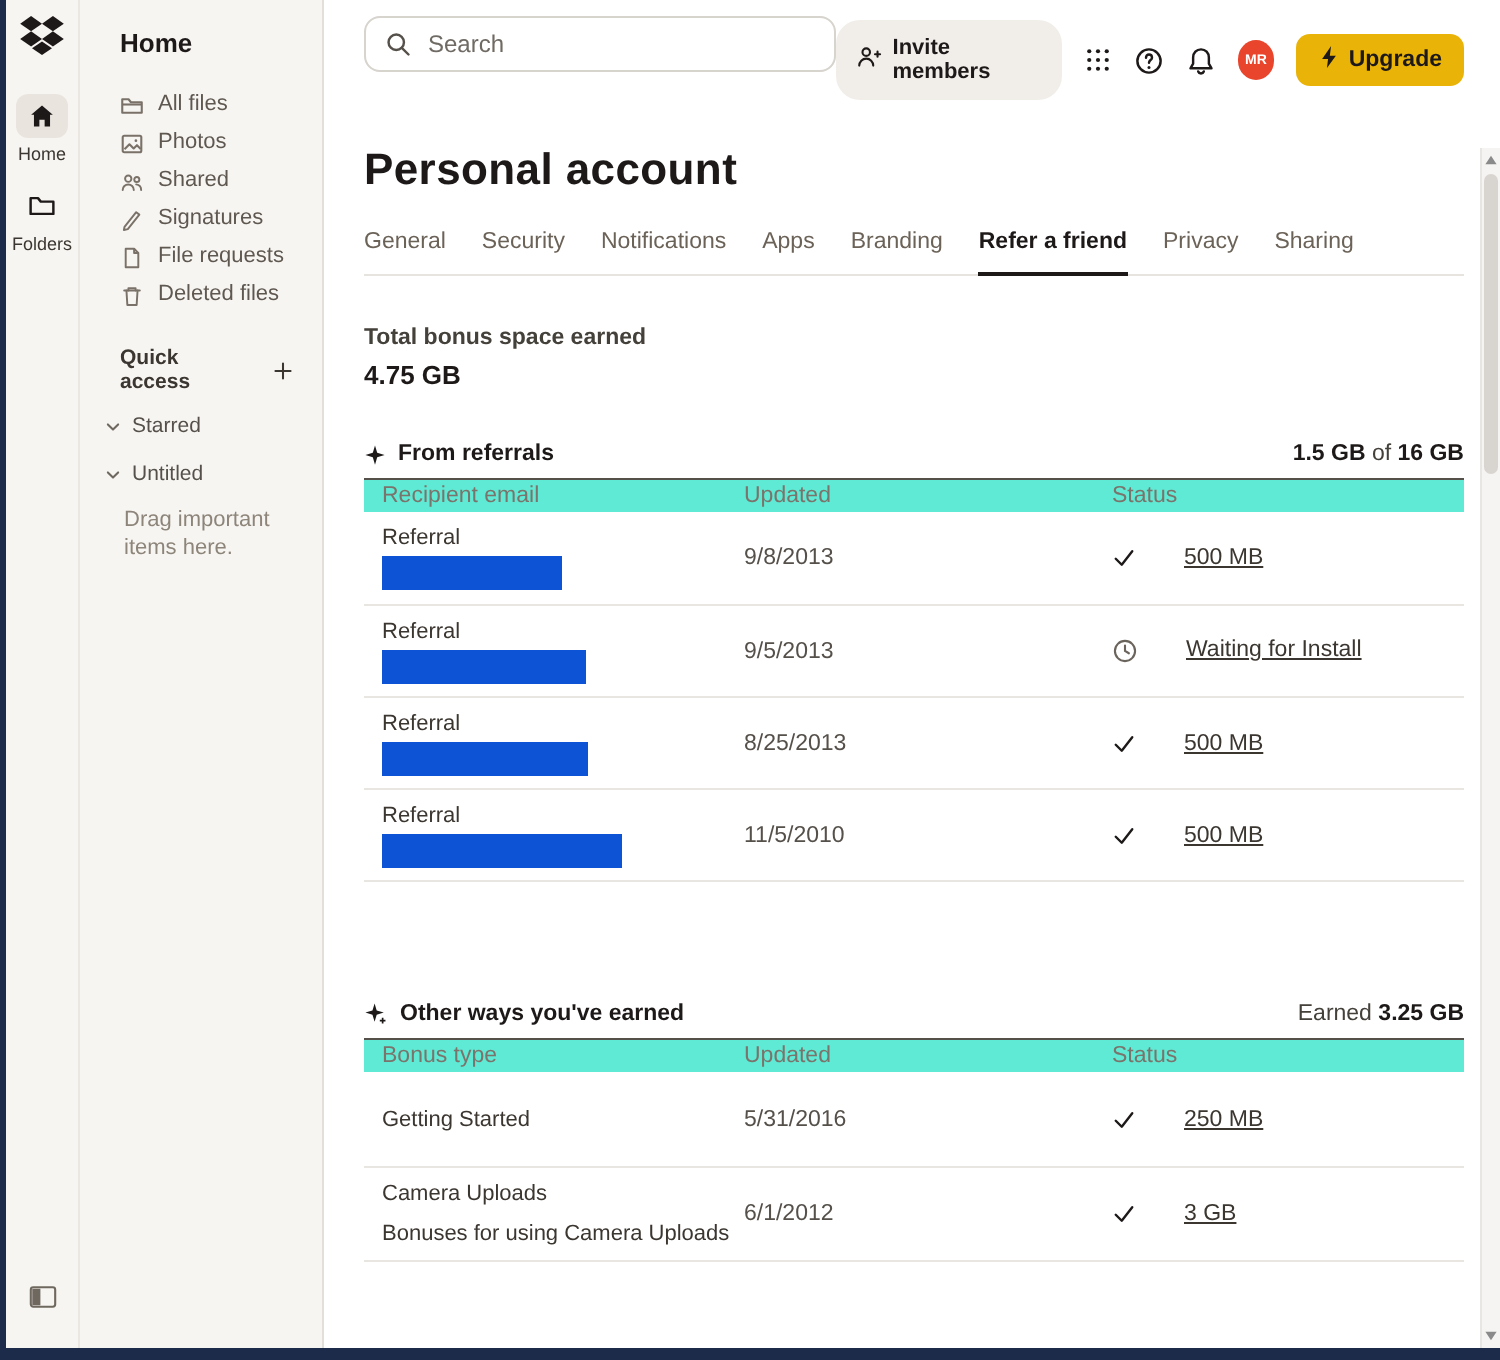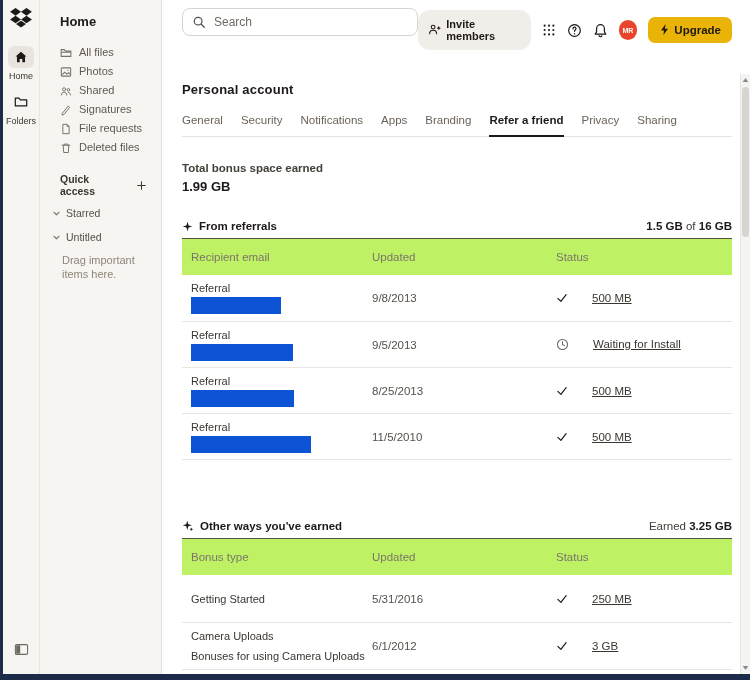--- a/index.html
+++ b/index.html
@@ -78,42 +78,42 @@
   .icon-btn { color:#1e1919; cursor:pointer; display:flex; }
   .avatar {
     width:20px; height:20px; border-radius:50%; background:#e8452c; color:#fff;
     font-size:7px; font-weight:bold; display:flex; align-items:center; justify-content:center; cursor:pointer;
   }
   .upgrade-btn {
     display:flex; align-items:center; gap:4px; height:26px; padding:0 11px;
     background:#eab308; border-radius:7px; font-size:11.5px; font-weight:bold; color:#1e1919; cursor:pointer;
   }
 
-  .page-title { font-size:13px; font-weight:600; letter-spacing:.2px; margin-top:32px; color:#1e1919; }
+  .page-title { font-size:22px; font-weight:600; letter-spacing:.2px; margin-top:22px; color:#1e1919; }
 
   .tabs { display:flex; gap:18px; margin-top:17px; border-bottom:1px solid #e7e3df; }
   .tab { font-size:11.5px; color:#6b6258; padding-bottom:9px; cursor:pointer; }
   .tab.active { color:#1e1919; font-weight:bold; border-bottom:2px solid #1e1919; margin-bottom:-1px; }
 
   .summary { margin-top:25px; }
   .summary-label { font-size:11.5px; font-weight:bold; color:#44403a; }
   .summary-value { font-size:13px; font-weight:bold; color:#1e1919; margin-top:5px; }
 
   .section-head { display:flex; align-items:center; justify-content:space-between; margin-top:26px; }
   .section-head.second { margin-top:60px; }
   .sec-title { display:flex; align-items:center; gap:6px; font-size:11.5px; font-weight:bold; color:#1e1919; }
   .sec-title .sp-ic { color:#1e1919; display:flex; }
   .sec-quota { font-size:11.5px; color:#1e1919; }
   .sec-quota .b { font-weight:bold; }
   .sec-quota .sep { font-weight:normal; color:#44403a; }
 
   .table { margin-top:6px; border-top:1px solid #55504a; border-bottom:1px solid #e9e5e1; }
   .t-head {
     display:grid; grid-template-columns:190px 184px 1fr; align-items:center;
-    background:#bef264; height:36px; font-size:11.5px; color:#7b746c;
+    background:#5eead4; height:16px; font-size:11.5px; color:#7b746c;
   }
   .t-head > div:first-child { padding-left:9px; }
   .t-row {
     display:grid; grid-template-columns:190px 184px 1fr; align-items:center;
     border-top:1px solid #e9e5e1; font-size:11.5px; color:#55504a;
   }
   .t-row:first-of-type { border-top:none; }
   .t-head + .t-row { border-top:none; }
   .t-row.h46 { height:46px; }
   .t-row.h47 { height:47px; }
@@ -333,21 +333,21 @@
         <div class="tab">Notifications</div>
         <div class="tab">Apps</div>
         <div class="tab">Branding</div>
         <div class="tab active">Refer a friend</div>
         <div class="tab">Privacy</div>
         <div class="tab">Sharing</div>
       </div>
 
       <div class="summary">
         <div class="summary-label">Total bonus space earned</div>
-        <div class="summary-value">1.99 GB</div>
+        <div class="summary-value">4.75 GB</div>
       </div>
 
       <div class="section-head">
         <div class="sec-title">
           <span class="sp-ic">
             <svg width="11" height="11" viewBox="0 0 16 16" fill="currentColor">
               <path d="M8 1 L9.6 6.4 15 8 9.6 9.6 8 15 6.4 9.6 1 8 6.4 6.4 Z"></path>
             </svg>
           </span>
           <span>From referrals</span>

